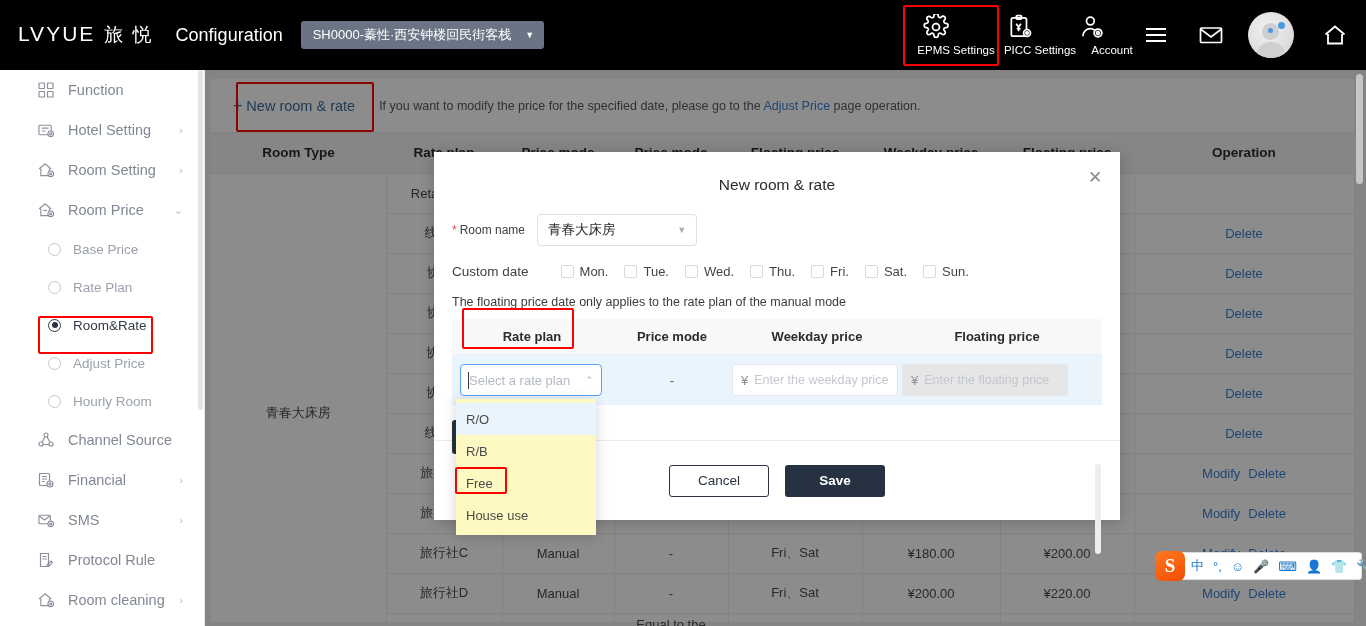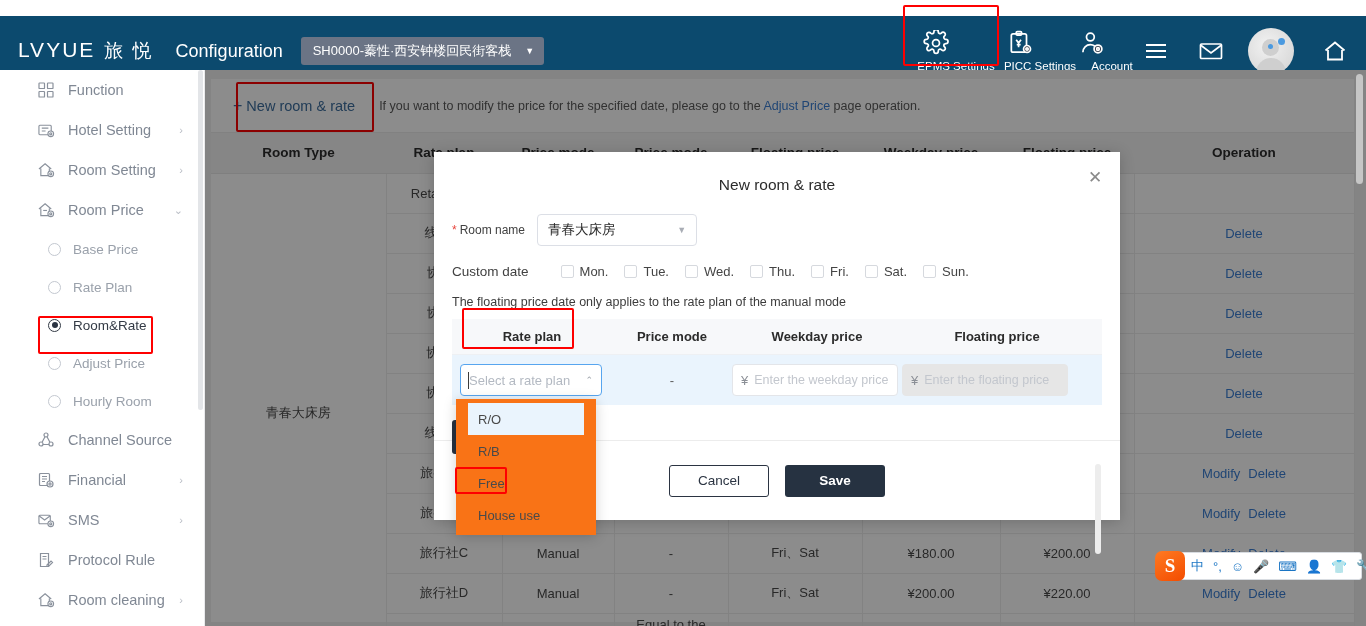--- a/index.html
+++ b/index.html
@@ -6,22 +6,22 @@
   html, body {
     width: 1366px; height: 626px;
     overflow: hidden;
     font-family: "Liberation Sans", sans-serif;
     background: #fff;
   }
   #app { position: relative; width: 1366px; height: 626px; }
 
   
   .topbar {
-    position: absolute; left: 0; top: 16px; width: 1366px; height: 70px;
-    background: #0c4a6e; display: flex; align-items: center;
+    position: absolute; left: 0; top: 0; width: 1366px; height: 70px;
+    background: #000000; display: flex; align-items: center;
   }
   .logo-wrap { display: flex; align-items: baseline; margin-left: 18px; }
   .logo-en {
     color: #fff; font-size: 21px; letter-spacing: 2px; font-weight: 400;
     font-family: "Liberation Sans", sans-serif; position: relative;
   }
   .logo-cn { color: #fff; font-size: 19px; margin-left: 9px; letter-spacing: 2px; }
   .config-title { color: #fff; font-size: 18px; margin-left: 22px; font-weight: 400; }
   .hotel-select {
     margin-left: 18px; height: 28px; background: #6b7485; border-radius: 3px;
@@ -198,22 +198,22 @@
   .pinput.disabled { background: #e6e6e6; border-color: #e6e6e6; }
   .pinput .yen { color: #8b8f96; margin-right: 6px; font-size: 13px; }
 
   .rateplan-box {
     position: absolute; left: 462px; top: 308px; width: 112px; height: 41px;
     border: 2.5px solid #fe0000; border-radius: 2px; pointer-events: none; z-index: 45;
   }
 
   .dropdown {
     position: absolute; left: 456px; top: 399px; width: 140px;
-    background: #f97316; box-shadow: 0 2px 12px rgba(0,0,0,0.18); z-index: 40;
-    padding: 4px 12px;
+    background: #fef9c3; box-shadow: 0 2px 12px rgba(0,0,0,0.18); z-index: 40;
+    padding: 4px 0;
   }
   .dd-item {
     height: 32px; display: flex; align-items: center; padding-left: 10px;
     font-size: 13px; color: #4a4a4a; cursor: pointer;
   }
   .dd-item.hl { background: #eaf4fd; }
   .rb-box {
     position: absolute; left: 455px; top: 467px; width: 52px; height: 27px;
     border: 2.5px solid #fe0000; border-radius: 2px; pointer-events: none; z-index: 44;
   }

